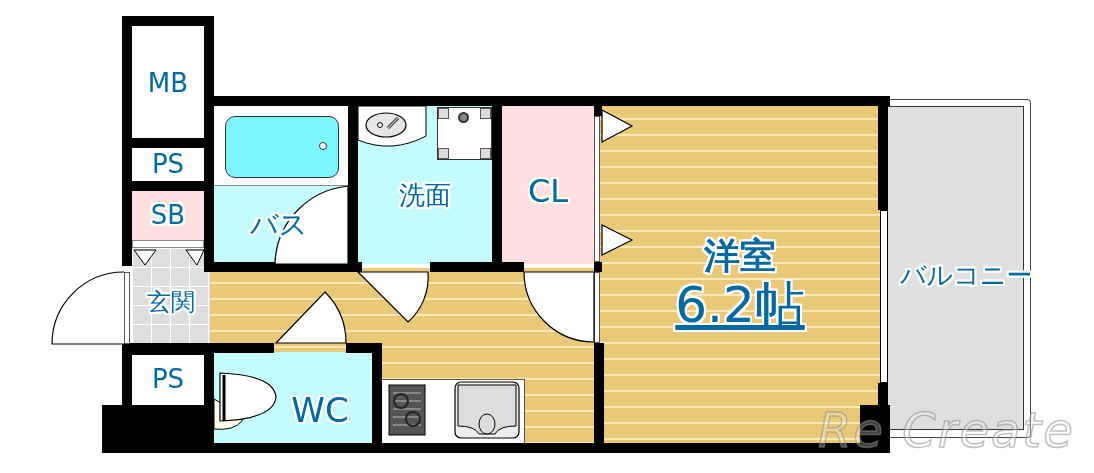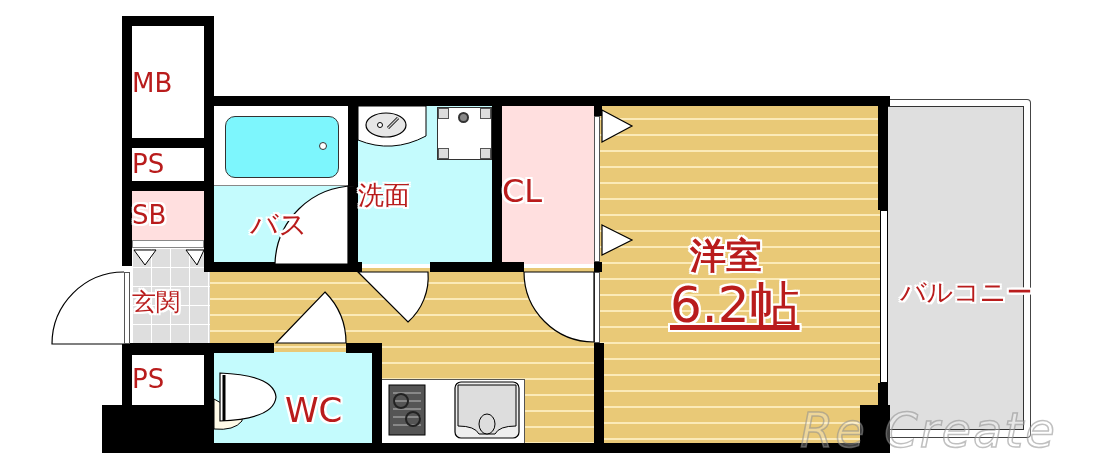--- a/index.html
+++ b/index.html
@@ -1,19 +1,19 @@
 <!DOCTYPE html>
 <html><head>
 <meta charset="utf-8">
 <style>
   html,body{margin:0;padding:0;background:#ffffff;}
   body{width:1094px;height:473px;position:relative;overflow:hidden;font-family:"DejaVu Sans","Liberation Sans",sans-serif;}
   .abs{position:absolute;box-sizing:border-box;}
   .wall{position:absolute;background:#000;}
-  .label{position:absolute;color:#b91c1c;text-align:left;white-space:nowrap;
+  .label{position:absolute;color:#0369a1;text-align:center;white-space:nowrap;
     text-shadow:-2px -2px 0 #fff,2px -2px 0 #fff,-2px 2px 0 #fff,2px 2px 0 #fff,0 2px 0 #fff,0 -2px 0 #fff,2px 0 0 #fff,-2px 0 0 #fff;}
   .wood{background-color:#e9c977;
     background-image:repeating-linear-gradient(to bottom, transparent 0px, transparent 14px, #fbeab8 14px, #fbeab8 16px);}
   .tile{background-color:#dedede;
     background-image:linear-gradient(#fff 1px, transparent 1px),linear-gradient(90deg,#fff 1px, transparent 1px);
     background-size:19px 19px;}
   svg{position:absolute;overflow:visible;}
   .watermark{position:absolute;font-family:"DejaVu Sans",sans-serif;font-size:48px;font-style:italic;
     color:rgba(255,255,255,0.25);-webkit-text-stroke:1.5px rgba(140,140,140,0.55);letter-spacing:2px;}
 </style>
@@ -131,16 +131,16 @@
   <div class="label" style="left:132px;top:149px;width:72px;font-size:26px;">PS</div>
   <div class="label" style="left:132px;top:200px;width:72px;font-size:26px;">SB</div>
   <div class="label" style="left:132px;top:286px;width:78px;font-size:24px;">玄関</div>
   <div class="label" style="left:132px;top:364px;width:72px;font-size:26px;">PS</div>
   <div class="label" style="left:250px;top:206px;font-size:28px;">バス</div>
   <div class="label" style="left:358px;top:178px;width:134px;font-size:26px;font-family:Liberation Mono, monospace;">洗面</div>
   <div class="label" style="left:502px;top:172px;width:92px;font-size:32px;">CL</div>
   <div class="label" style="left:285px;top:390px;width:70px;font-size:34px;">WC</div>
   <div class="label" style="left:690px;top:232px;width:100px;font-size:36px;font-weight:bold;">洋室</div>
   <div class="label" style="left:670px;top:272px;width:140px;font-size:50px;text-decoration:underline;">6.2帖</div>
-  <div class="label" style="left:900px;top:258px;font-size:26px;margin-top:17px;">バルコニー</div>
+  <div class="label" style="left:900px;top:258px;font-size:26px;">バルコニー</div>
 
-  <div class="watermark" style="left:800px;top:402px;text-align:center;">Re Create</div>
+  <div class="watermark" style="left:818px;top:402px;text-align:center;">Re Create</div>
 </div>
 
 </body></html>

